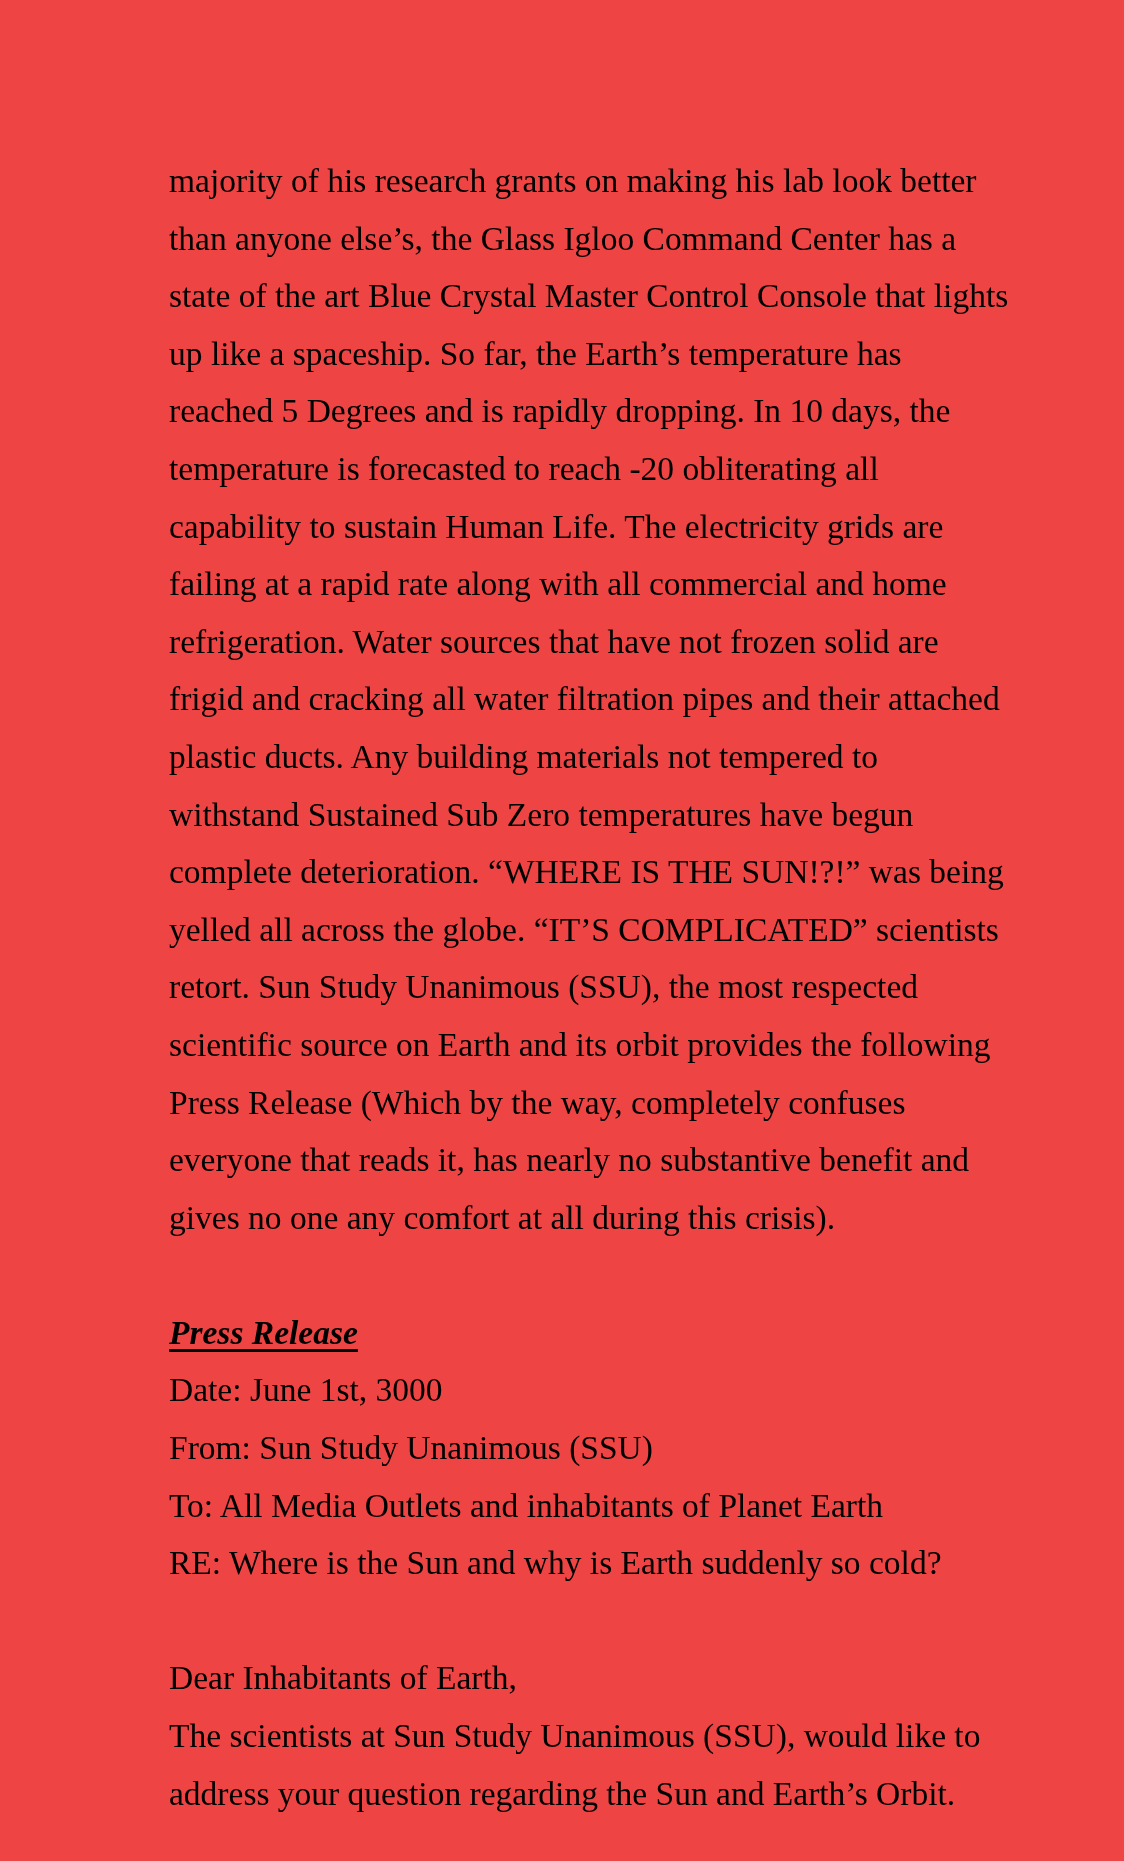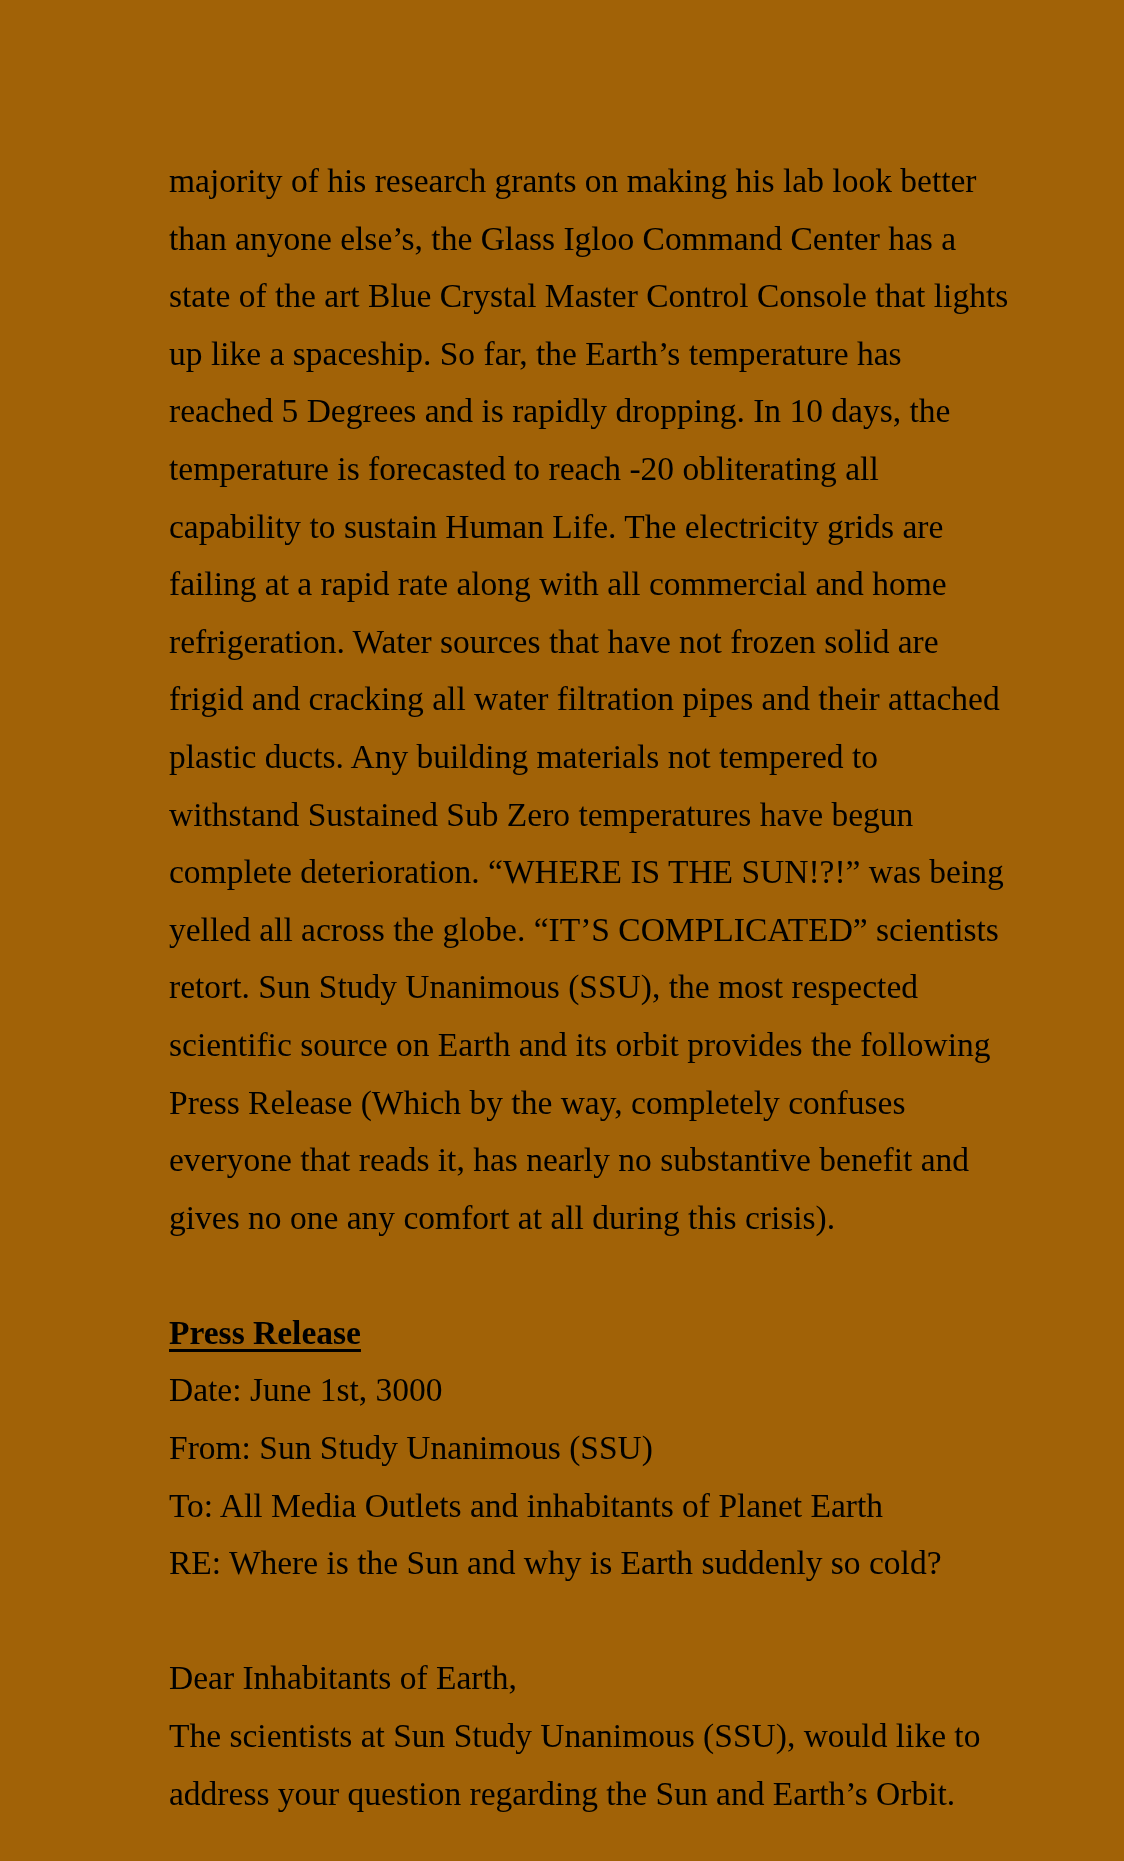--- a/index.html
+++ b/index.html
@@ -9,21 +9,21 @@
   body {
     width: 1124px;
     height: 1861px;
     background: #ffffff;
     position: relative;
     overflow: hidden;
   }
   .page {
     position: absolute;
     inset: 0;
-    background: #a16207;
+    background: #ef4444;
   }
   .doc-lines {
     position: absolute;
     left: 169px;
     top: 152px;
     width: 860px;
     font-family: "Liberation Serif", serif;
     font-size: 33.5px;
     line-height: 57.6px;
     color: #000000;
@@ -32,20 +32,21 @@
   .text-line {
     height: 57.6px;
   }
   .seg-normal { font-style: normal; font-weight: normal; }
   .seg-italic { }
   .seg-bold-underline {
     font-weight: bold;
     text-decoration: underline;
     text-decoration-thickness: 3px;
     text-underline-offset: 5px;
+    font-style: italic;
   }
 </style>
 </head>
 <body style="background: rgb(255, 255, 255);">
 
 <div class="page">
   <div class="doc-lines" style="color: rgb(0, 0, 0);"><div class="text-line"><span class="seg-normal">majority of his research grants on making his lab look better</span></div><div class="text-line"><span class="seg-normal">than anyone else’s, the Glass Igloo Command Center has a</span></div><div class="text-line"><span class="seg-normal">state of the art Blue Crystal Master Control Console that lights</span></div><div class="text-line"><span class="seg-normal">up like a spaceship. So far, the Earth’s temperature has</span></div><div class="text-line"><span class="seg-normal">reached 5 Degrees and is rapidly dropping. In 10 days, the</span></div><div class="text-line"><span class="seg-normal">temperature is forecasted to reach -20 obliterating all</span></div><div class="text-line"><span class="seg-normal">capability to sustain Human Life. The electricity grids are</span></div><div class="text-line"><span class="seg-normal">failing at a rapid rate along with all commercial and home</span></div><div class="text-line"><span class="seg-normal">refrigeration. Water sources that have not frozen solid are</span></div><div class="text-line"><span class="seg-normal">frigid and cracking all water filtration pipes and their attached</span></div><div class="text-line"><span class="seg-normal">plastic ducts. Any building materials not tempered to</span></div><div class="text-line"><span class="seg-normal">withstand Sustained Sub Zero temperatures have begun</span></div><div class="text-line"><span class="seg-normal">complete deterioration. “WHERE IS THE SUN!?!” was being</span></div><div class="text-line"><span class="seg-normal">yelled all across the globe. “IT’S COMPLICATED” scientists</span></div><div class="text-line"><span class="seg-normal">retort. Sun Study Unanimous (SSU), the most respected</span></div><div class="text-line"><span class="seg-normal">scientific source on Earth and its orbit provides the following</span></div><div class="text-line"><span class="seg-normal">Press Release (Which by the way, completely confuses</span></div><div class="text-line"><span class="seg-normal">everyone that reads it, has nearly no substantive benefit </span><span class="seg-italic">and</span></div><div class="text-line"><span class="seg-italic">gives no one any comfort at all during this crisis</span><span class="seg-normal">).</span></div><div class="text-line">&nbsp;</div><div class="text-line"><span class="seg-bold-underline">Press Release</span></div><div class="text-line"><span class="seg-normal">Date: June 1st, 3000</span></div><div class="text-line"><span class="seg-normal">From: Sun Study Unanimous (SSU)</span></div><div class="text-line"><span class="seg-normal">To: All Media Outlets and inhabitants of Planet Earth</span></div><div class="text-line"><span class="seg-normal">RE: Where is the Sun and why is Earth suddenly so cold?</span></div><div class="text-line">&nbsp;</div><div class="text-line"><span class="seg-normal">Dear Inhabitants of Earth,</span></div><div class="text-line"><span class="seg-normal">The scientists at Sun Study Unanimous (SSU), would like to</span></div><div class="text-line"><span class="seg-normal">address your question regarding the Sun and Earth’s Orbit.</span></div></div>
 </div>
 
 </body></html>

